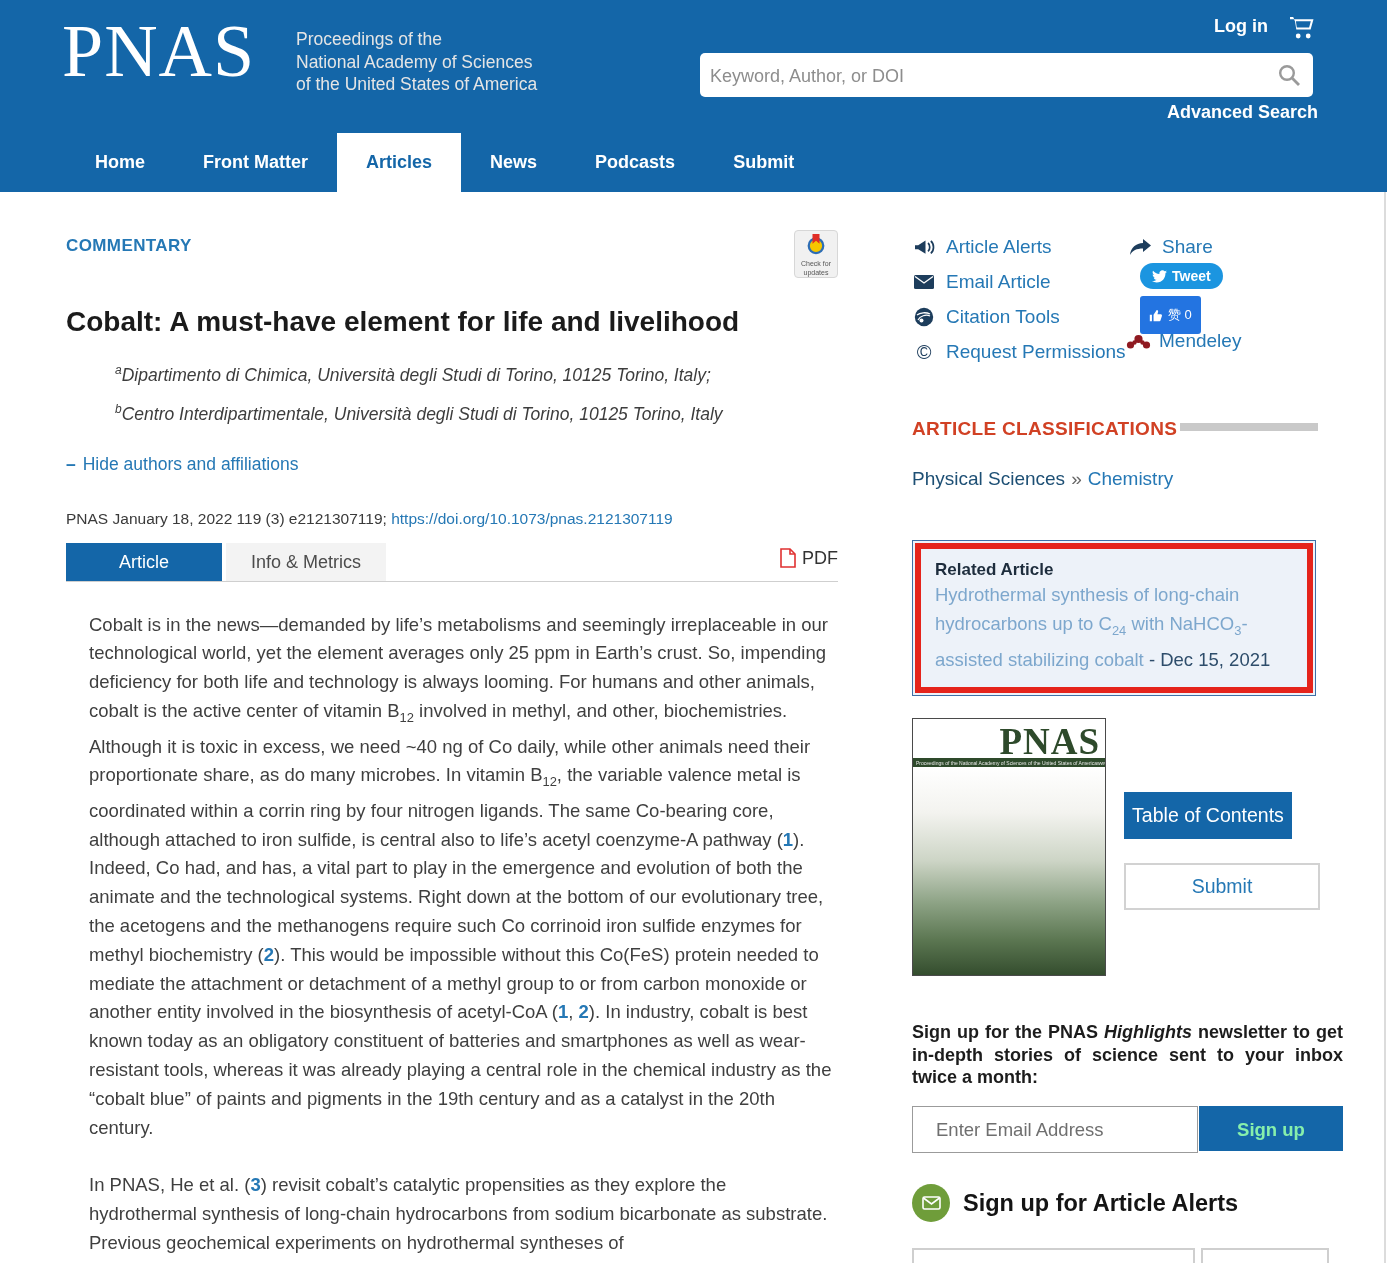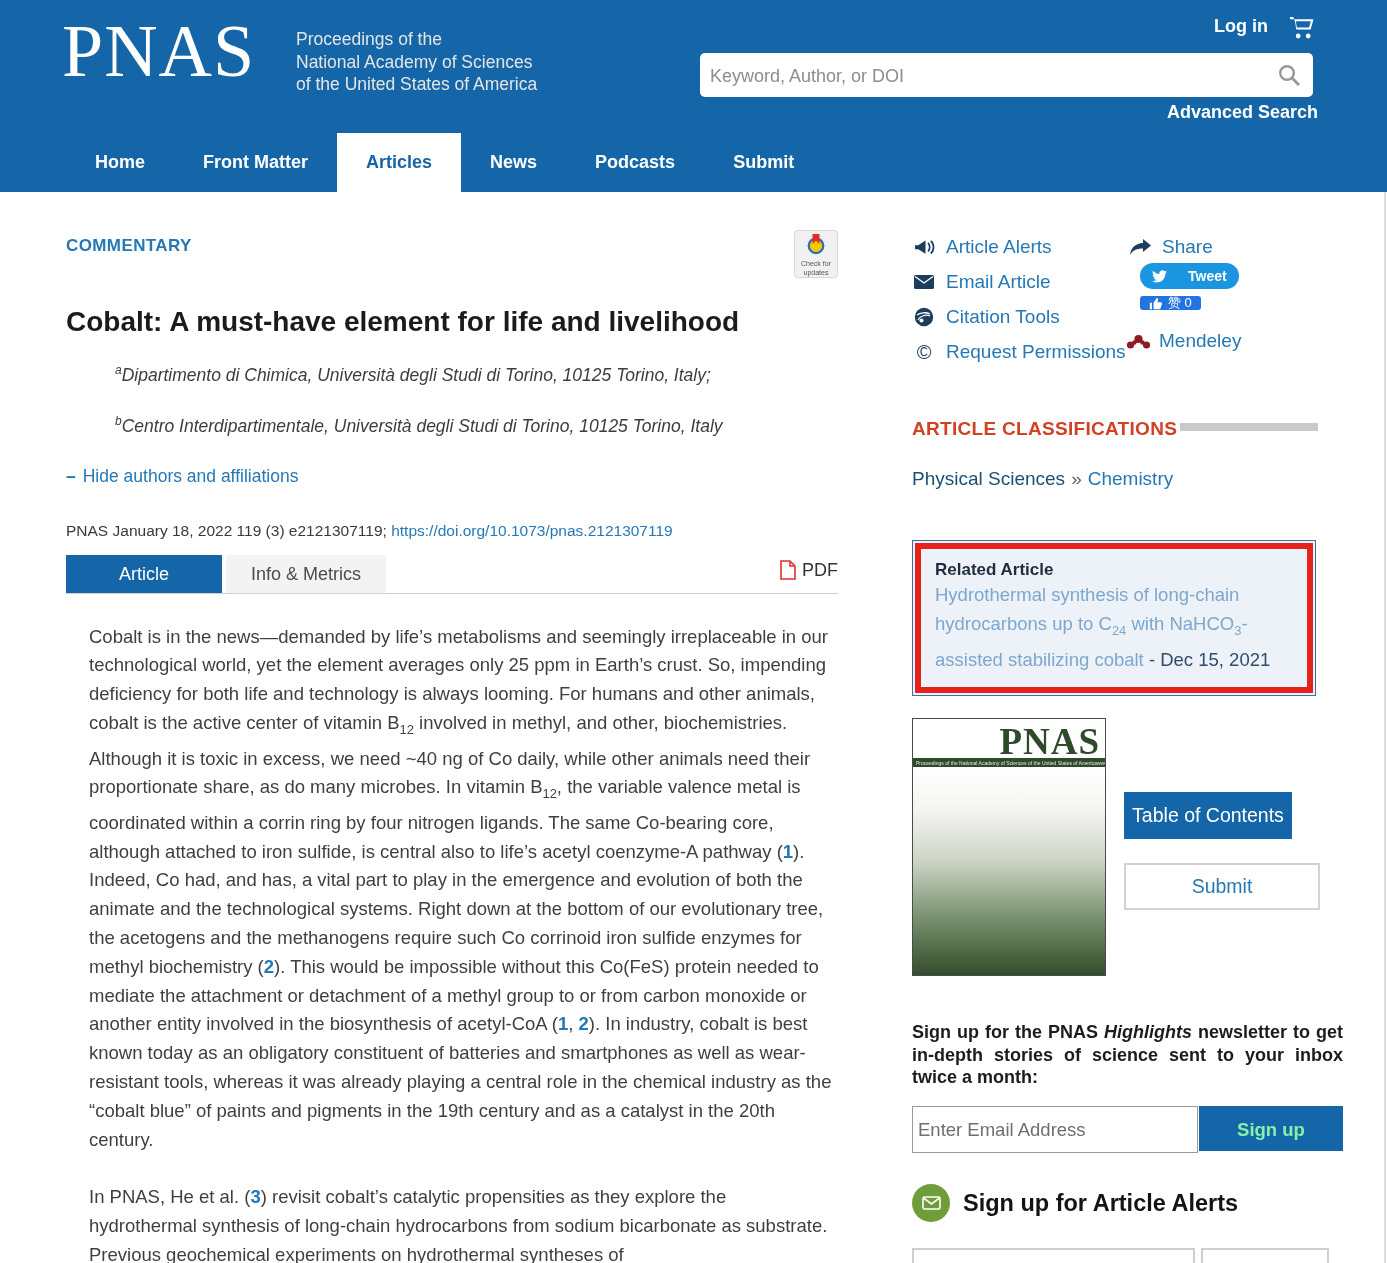--- a/index.html
+++ b/index.html
@@ -54,22 +54,22 @@
   .r-litelink{color:#7da7cd;cursor:pointer}
   sub.r-litesub{color:#7da7cd;font-size:70%}
   .r-date{color:#2e4d6b}
   .r-bold{font-weight:bold}
   .r-bolditalic{font-weight:bold;font-style:italic}
   
   .sidebar{position:absolute;left:912px;top:192px;width:433px;height:1071px}
   .act{position:absolute;display:flex;gap:10px;align-items:center;color:#2578b5;font-size:19px;cursor:pointer}
   .act .ic{width:24px;display:flex;justify-content:center}
   .tweet-btn{position:absolute;left:228px;top:71px;height:26px;padding:0 12px;background:#1b95e0;
-        border-radius:13px;color:#fff;font-weight:bold;font-size:14px;display:flex;align-items:center;gap:21px;cursor:pointer}
-  .like-btn{position:absolute;left:228px;top:104px;height:14px;padding:0 9px;background:#2374e1;
+        border-radius:13px;color:#fff;font-weight:bold;font-size:14px;display:flex;align-items:center;gap:5px;cursor:pointer}
+  .like-btn{position:absolute;left:228px;top:104px;height:38px;padding:0 9px;background:#2374e1;
         border-radius:3px;color:#fff;font-size:13px;display:flex;align-items:center;gap:6px;cursor:pointer}
   .mendeley{position:absolute;left:214px;top:138px;display:flex;gap:8px;align-items:center;
         color:#2578b5;font-size:19px;cursor:pointer}
   .classif-head{position:absolute;left:0;top:226px;color:#d14124;font-weight:bold;font-size:19px;letter-spacing:.3px}
   .classif-bar{position:absolute;left:268px;top:231px;width:138px;height:8px;background:#c9c9c9}
   .classif-line{position:absolute;left:0;top:276px;font-size:19px}
   .classif-line .cat{color:#1d4f74}
   .classif-line .sep{color:#666;margin:0 6px}
   .classif-line .sub{color:#2578b5;cursor:pointer}
   .related{position:absolute;left:0;top:348px;width:404px;background:#edf2f9;
@@ -85,21 +85,21 @@
         justify-content:space-between;align-items:center;padding:0 3px;overflow:hidden;white-space:nowrap}
   .cov-grad{height:208px;background:linear-gradient(#ffffff 0%,#f3f3ef 22%,#cdd5c6 45%,#8ba183 66%,#5c7752 83%,#344d2e 100%)}
   .toc-btn{position:absolute;left:212px;top:600px;width:168px;height:47px;background:#1466a8;color:#fff;
         font-size:19.5px;text-align:center;line-height:47px;cursor:pointer}
   .submit-btn{position:absolute;left:212px;top:671px;width:192px;height:43px;background:#fff;
         border:2px solid #d2d2d2;color:#2578b5;font-size:19.5px;text-align:center;line-height:43px;cursor:pointer}
   .newsletter{position:absolute;left:0;top:829px;width:431px;font-size:18px;line-height:22.5px;
         color:#1c1c1c;text-align:justify}
   .email-row{position:absolute;left:0;top:914px;width:431px;height:47px}
   .email-row input{position:absolute;left:0;top:0;width:286px;height:47px;border:1px solid #9b9b9b;
-        box-sizing:border-box;padding-left:5px;font-size:18.5px;color:#333;outline:none;
+        box-sizing:border-box;padding-left:23px;font-size:18.5px;color:#333;outline:none;
         font-family:"Liberation Sans",sans-serif}
   .email-row input::placeholder{color:#6f6f6f}
   .signup-btn{position:absolute;left:287px;top:0;width:144px;height:45px;background:#1466a8;color:#86efac;
         font-weight:bold;font-size:18.5px;text-align:center;line-height:47px;cursor:pointer}
   .alerts-head{position:absolute;left:0;top:992px;display:flex;gap:13px;align-items:center}
   .alerts-circle{width:38px;height:38px;border-radius:50%;background:#6f9d3a;display:flex;
         align-items:center;justify-content:center}
   .alerts-title{font-weight:bold;font-size:23.5px;color:#141414}
   .stub-input{position:absolute;left:0;top:1056px;width:283px;height:60px;border:2px solid #cfcfcf;box-sizing:border-box;background:#fff}
   .stub-btn{position:absolute;left:289px;top:1056px;width:128px;height:60px;border:2px solid #cfcfcf;box-sizing:border-box;background:#fff;cursor:pointer}
@@ -150,21 +150,21 @@
       <svg width="20" height="21" viewBox="0 0 22 24">
         <circle cx="11" cy="13.5" r="8.3" fill="#f6c700" stroke="#2d6db5" stroke-width="2.6"></circle>
         <path d="M7 0h8v11l-4-3.2L7 11z" fill="#e02d26"></path>
       </svg>
       <div class="txt">Check for</div>
       <div class="txt">updates</div>
     </div>
   </div>
   <div class="page-title">Cobalt: A must-have element for life and livelihood</div>
   <div class="affil"><sup>a</sup><span>Dipartimento di Chimica, Università degli Studi di Torino, 10125 Torino, Italy;</span></div>
-  <div class="affil" style="margin-top:28px"><sup>b</sup><span>Centro Interdipartimentale, Università degli Studi di Torino, 10125 Torino, Italy</span></div>
+  <div class="affil" style="margin-top:16px"><sup>b</sup><span>Centro Interdipartimentale, Università degli Studi di Torino, 10125 Torino, Italy</span></div>
   <div class="hide-row">
     <span class="hide-dash">–</span><span>Hide authors and affiliations</span>
   </div>
   <div class="cite-row">
     <span>PNAS January 18, 2022 119 (3) e2121307119; </span><span class="doi">https://doi.org/10.1073/pnas.2121307119</span>
   </div>
   <div class="tabbar">
     <div class="tab active">Article</div>
     <div class="tab inactive">Info &amp; Metrics</div>
     <div class="pdf-link">

